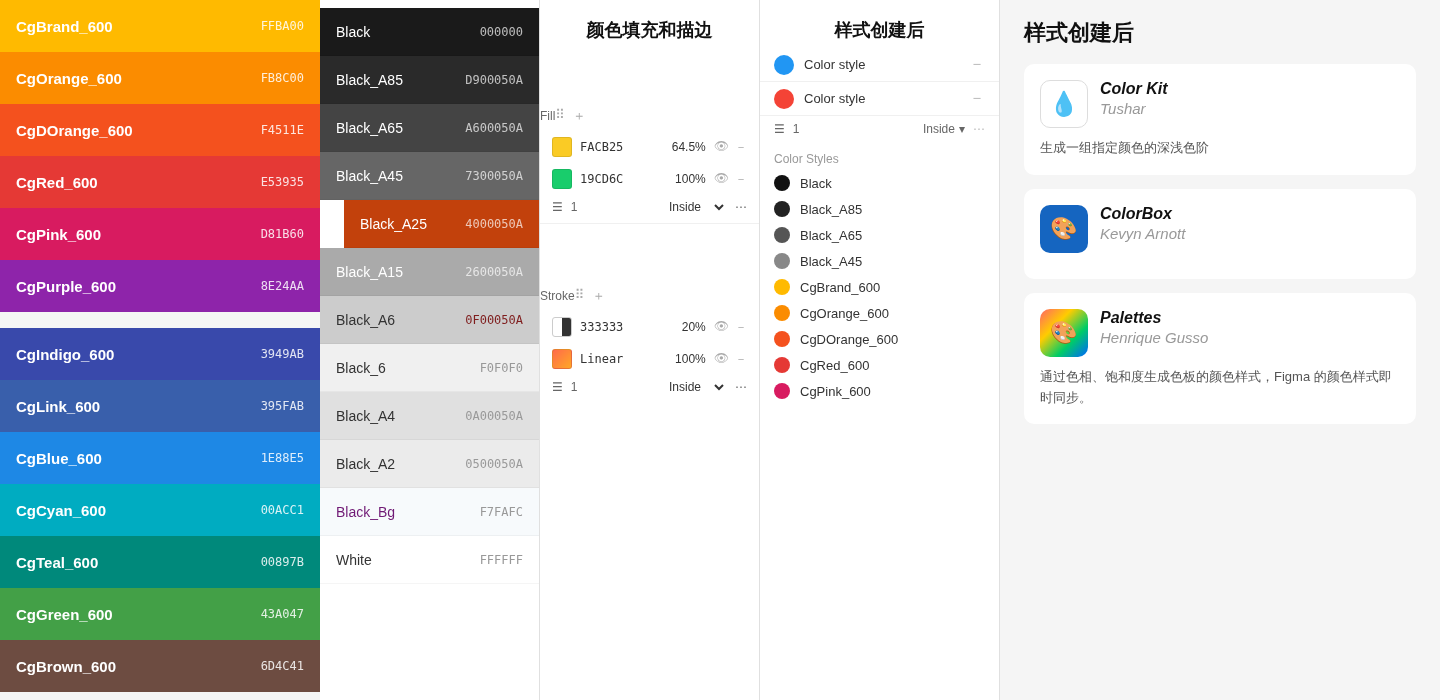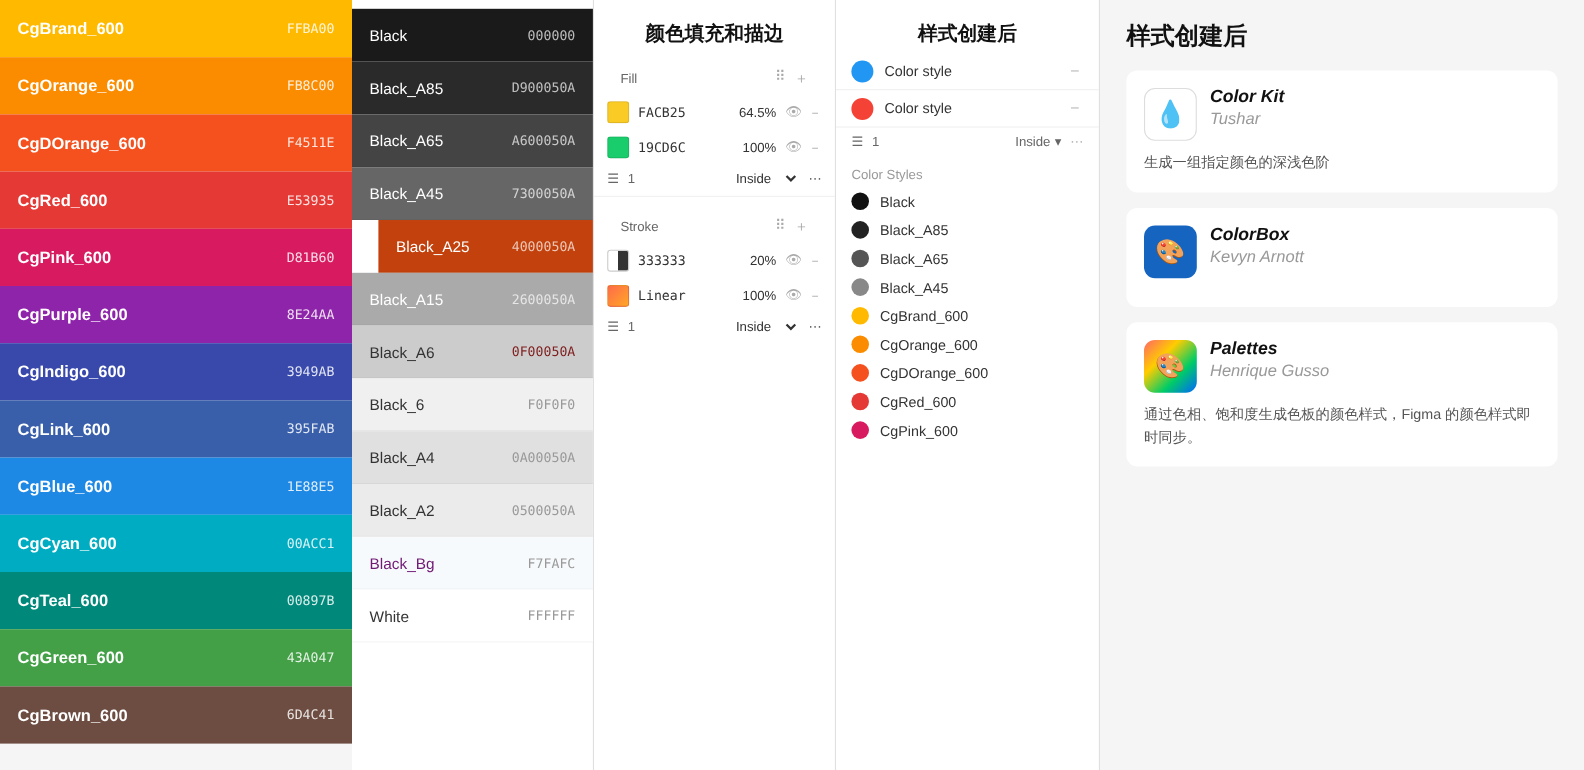--- a/index.html
+++ b/index.html
@@ -76,25 +76,25 @@
       background: #fff;
       border-right: 1px solid #e0e0e0;
       padding: 0;
     }
     .fill-section {
       padding: 8px 0 0 0;
     }
     .fill-section-title {
       display: flex;
       align-items: center;
-      justify-content: space-between;
-      padding: 6px 24px;
+      padding: 6px 0;
       font-size: 12px;
       color: #666;
       font-weight: 500;
+      margin-top: 45px;
     }
     .fill-section-icons {
       display: flex;
       gap: 8px;
       color: #aaa;
       font-size: 13px;
     }
     .fill-row {
       display: flex;
       align-items: center;
@@ -315,21 +315,21 @@
     <span class="color-item-hex">E53935</span>
   </div>
       <div class="color-item" style="background: rgb(216, 27, 96);">
     <span class="color-item-name">CgPink_600</span>
     <span class="color-item-hex">D81B60</span>
   </div>
       <div class="color-item" style="background: rgb(142, 36, 170);">
     <span class="color-item-name">CgPurple_600</span>
     <span class="color-item-hex">8E24AA</span>
   </div>
-      <div class="color-item" style="background: rgb(57, 73, 171);">
+      <div class="color-item" style="background: rgb(57, 73, 171); margin-top: 16px;">
     <span class="color-item-name">CgIndigo_600</span>
     <span class="color-item-hex">3949AB</span>
   </div>
       <div class="color-item" style="background: rgb(57, 95, 171);">
     <span class="color-item-name">CgLink_600</span>
     <span class="color-item-hex">395FAB</span>
   </div>
       <div class="color-item" style="background: rgb(30, 136, 229);">
     <span class="color-item-name">CgBlue_600</span>
     <span class="color-item-hex">1E88E5</span>

